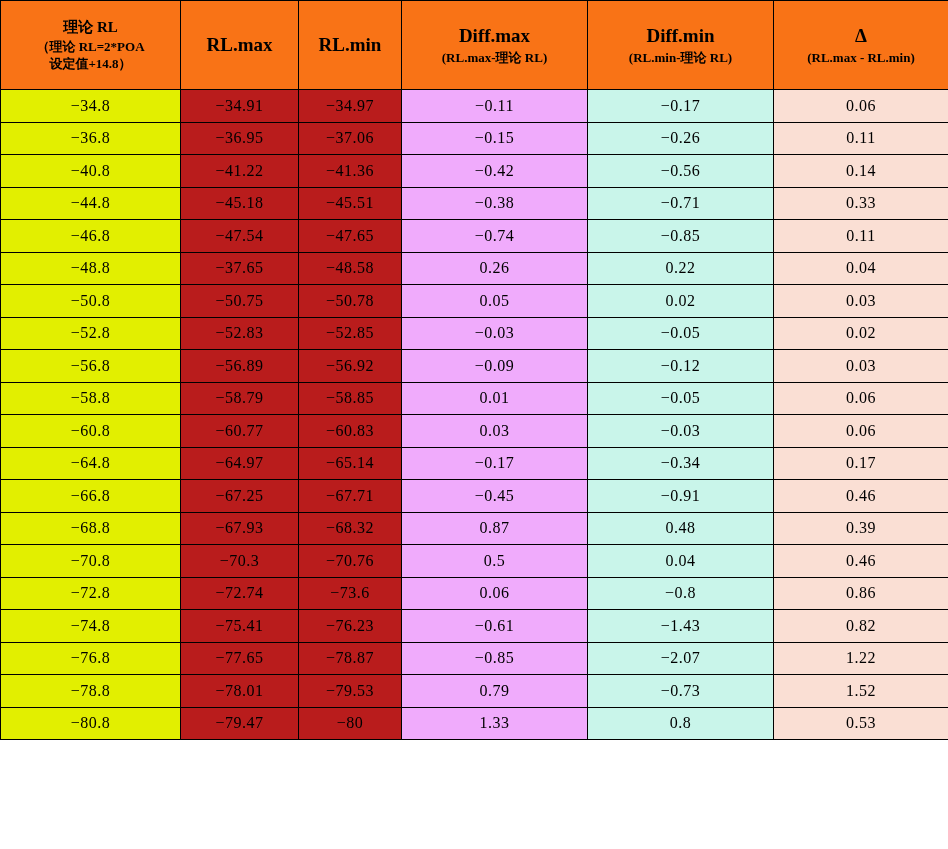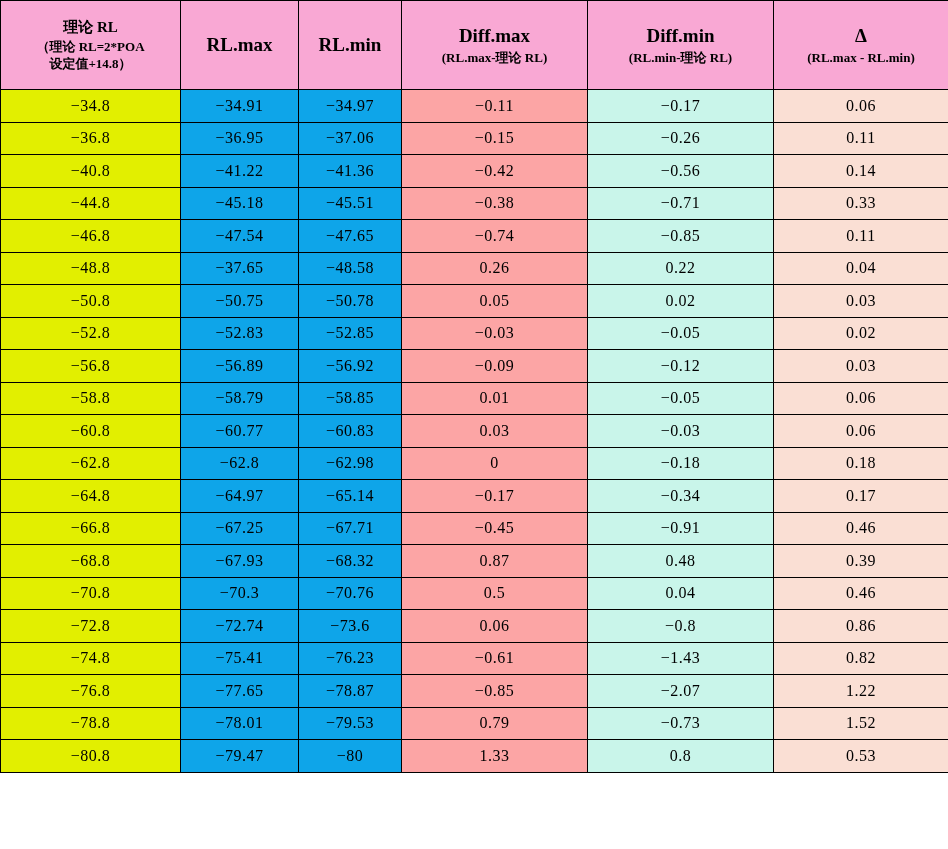--- a/index.html
+++ b/index.html
@@ -23,21 +23,21 @@
     border: 1px solid #000000;
     text-align: center;
     vertical-align: middle;
     font-size: 16px;
     color: #000000;
     padding: 0;
   }
   thead th {
     height: 88px;
     font-weight: bold;
-    background: #f9a8d4;
+    background: #f97316;
     line-height: 1.35;
   }
   thead th .sub {
     font-size: 13px;
     font-weight: bold;
     display: block;
   }
   thead th .big {
     font-size: 19px;
     font-weight: bold;
@@ -55,22 +55,22 @@
   }
   
   col.c0 { width: 180px; }
   col.c1 { width: 118px; }
   col.c2 { width: 103px; }
   col.c3 { width: 186px; }
   col.c4 { width: 186px; }
   col.c5 { width: 175px; }
 
   .col-theory { background: #e2ef00; margin-left: 20px; }
-  .col-plain  { background: #0ea5e9; }
-  .col-diffmax{ background: #fca5a5; }
+  .col-plain  { background: #b91c1c; }
+  .col-diffmax{ background: #f0abfc; }
   .col-diffmin{ background: #c9f5ea; }
   .col-delta  { background: #fadfd4; }
 </style>
 </head>
 <body>
 
 <table class="rl-table">
   <colgroup>
     <col class="c0">
       <col class="c1">
@@ -189,28 +189,20 @@
       </tr>
       <tr>
         <td class="col-theory">−60.8</td>
         <td class="col-plain">−60.77</td>
         <td class="col-plain">−60.83</td>
         <td class="col-diffmax">0.03</td>
         <td class="col-diffmin">−0.03</td>
         <td class="col-delta">0.06</td>
       </tr>
       <tr>
-        <td class="col-theory">−62.8</td>
-        <td class="col-plain">−62.8</td>
-        <td class="col-plain">−62.98</td>
-        <td class="col-diffmax">0</td>
-        <td class="col-diffmin">−0.18</td>
-        <td class="col-delta">0.18</td>
-      </tr>
-      <tr>
         <td class="col-theory">−64.8</td>
         <td class="col-plain">−64.97</td>
         <td class="col-plain">−65.14</td>
         <td class="col-diffmax">−0.17</td>
         <td class="col-diffmin">−0.34</td>
         <td class="col-delta">0.17</td>
       </tr>
       <tr>
         <td class="col-theory">−66.8</td>
         <td class="col-plain">−67.25</td>

